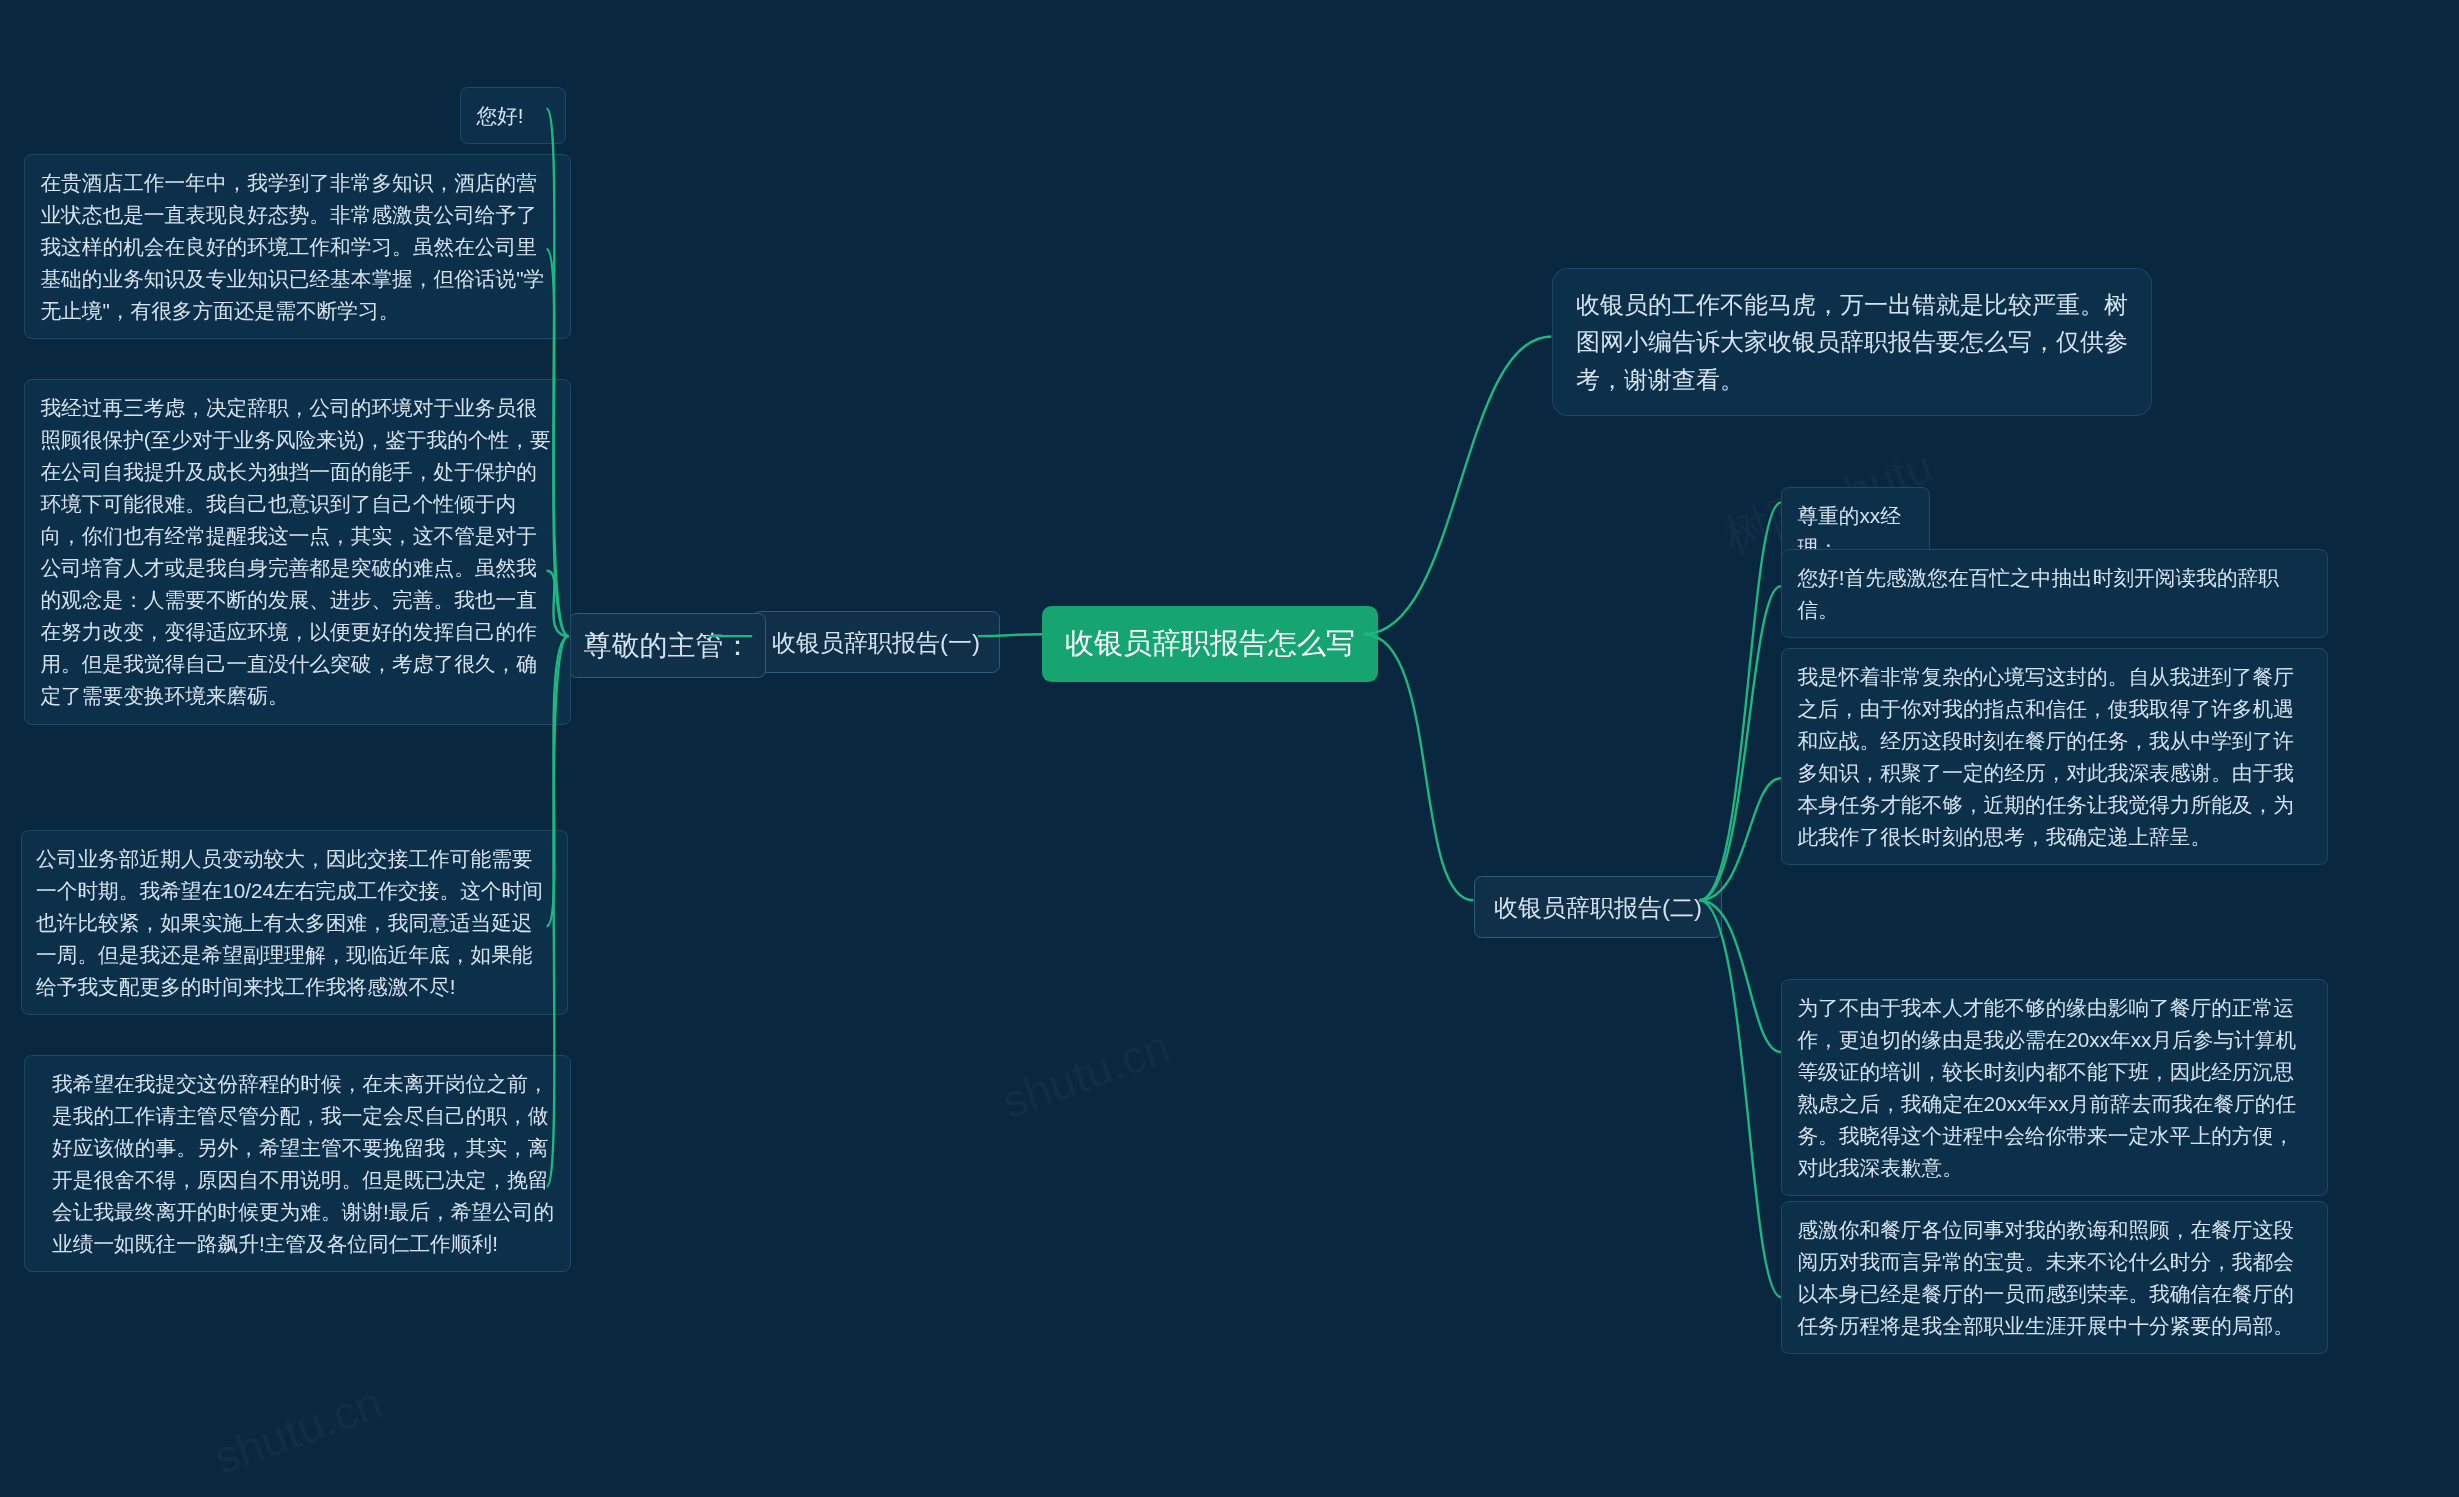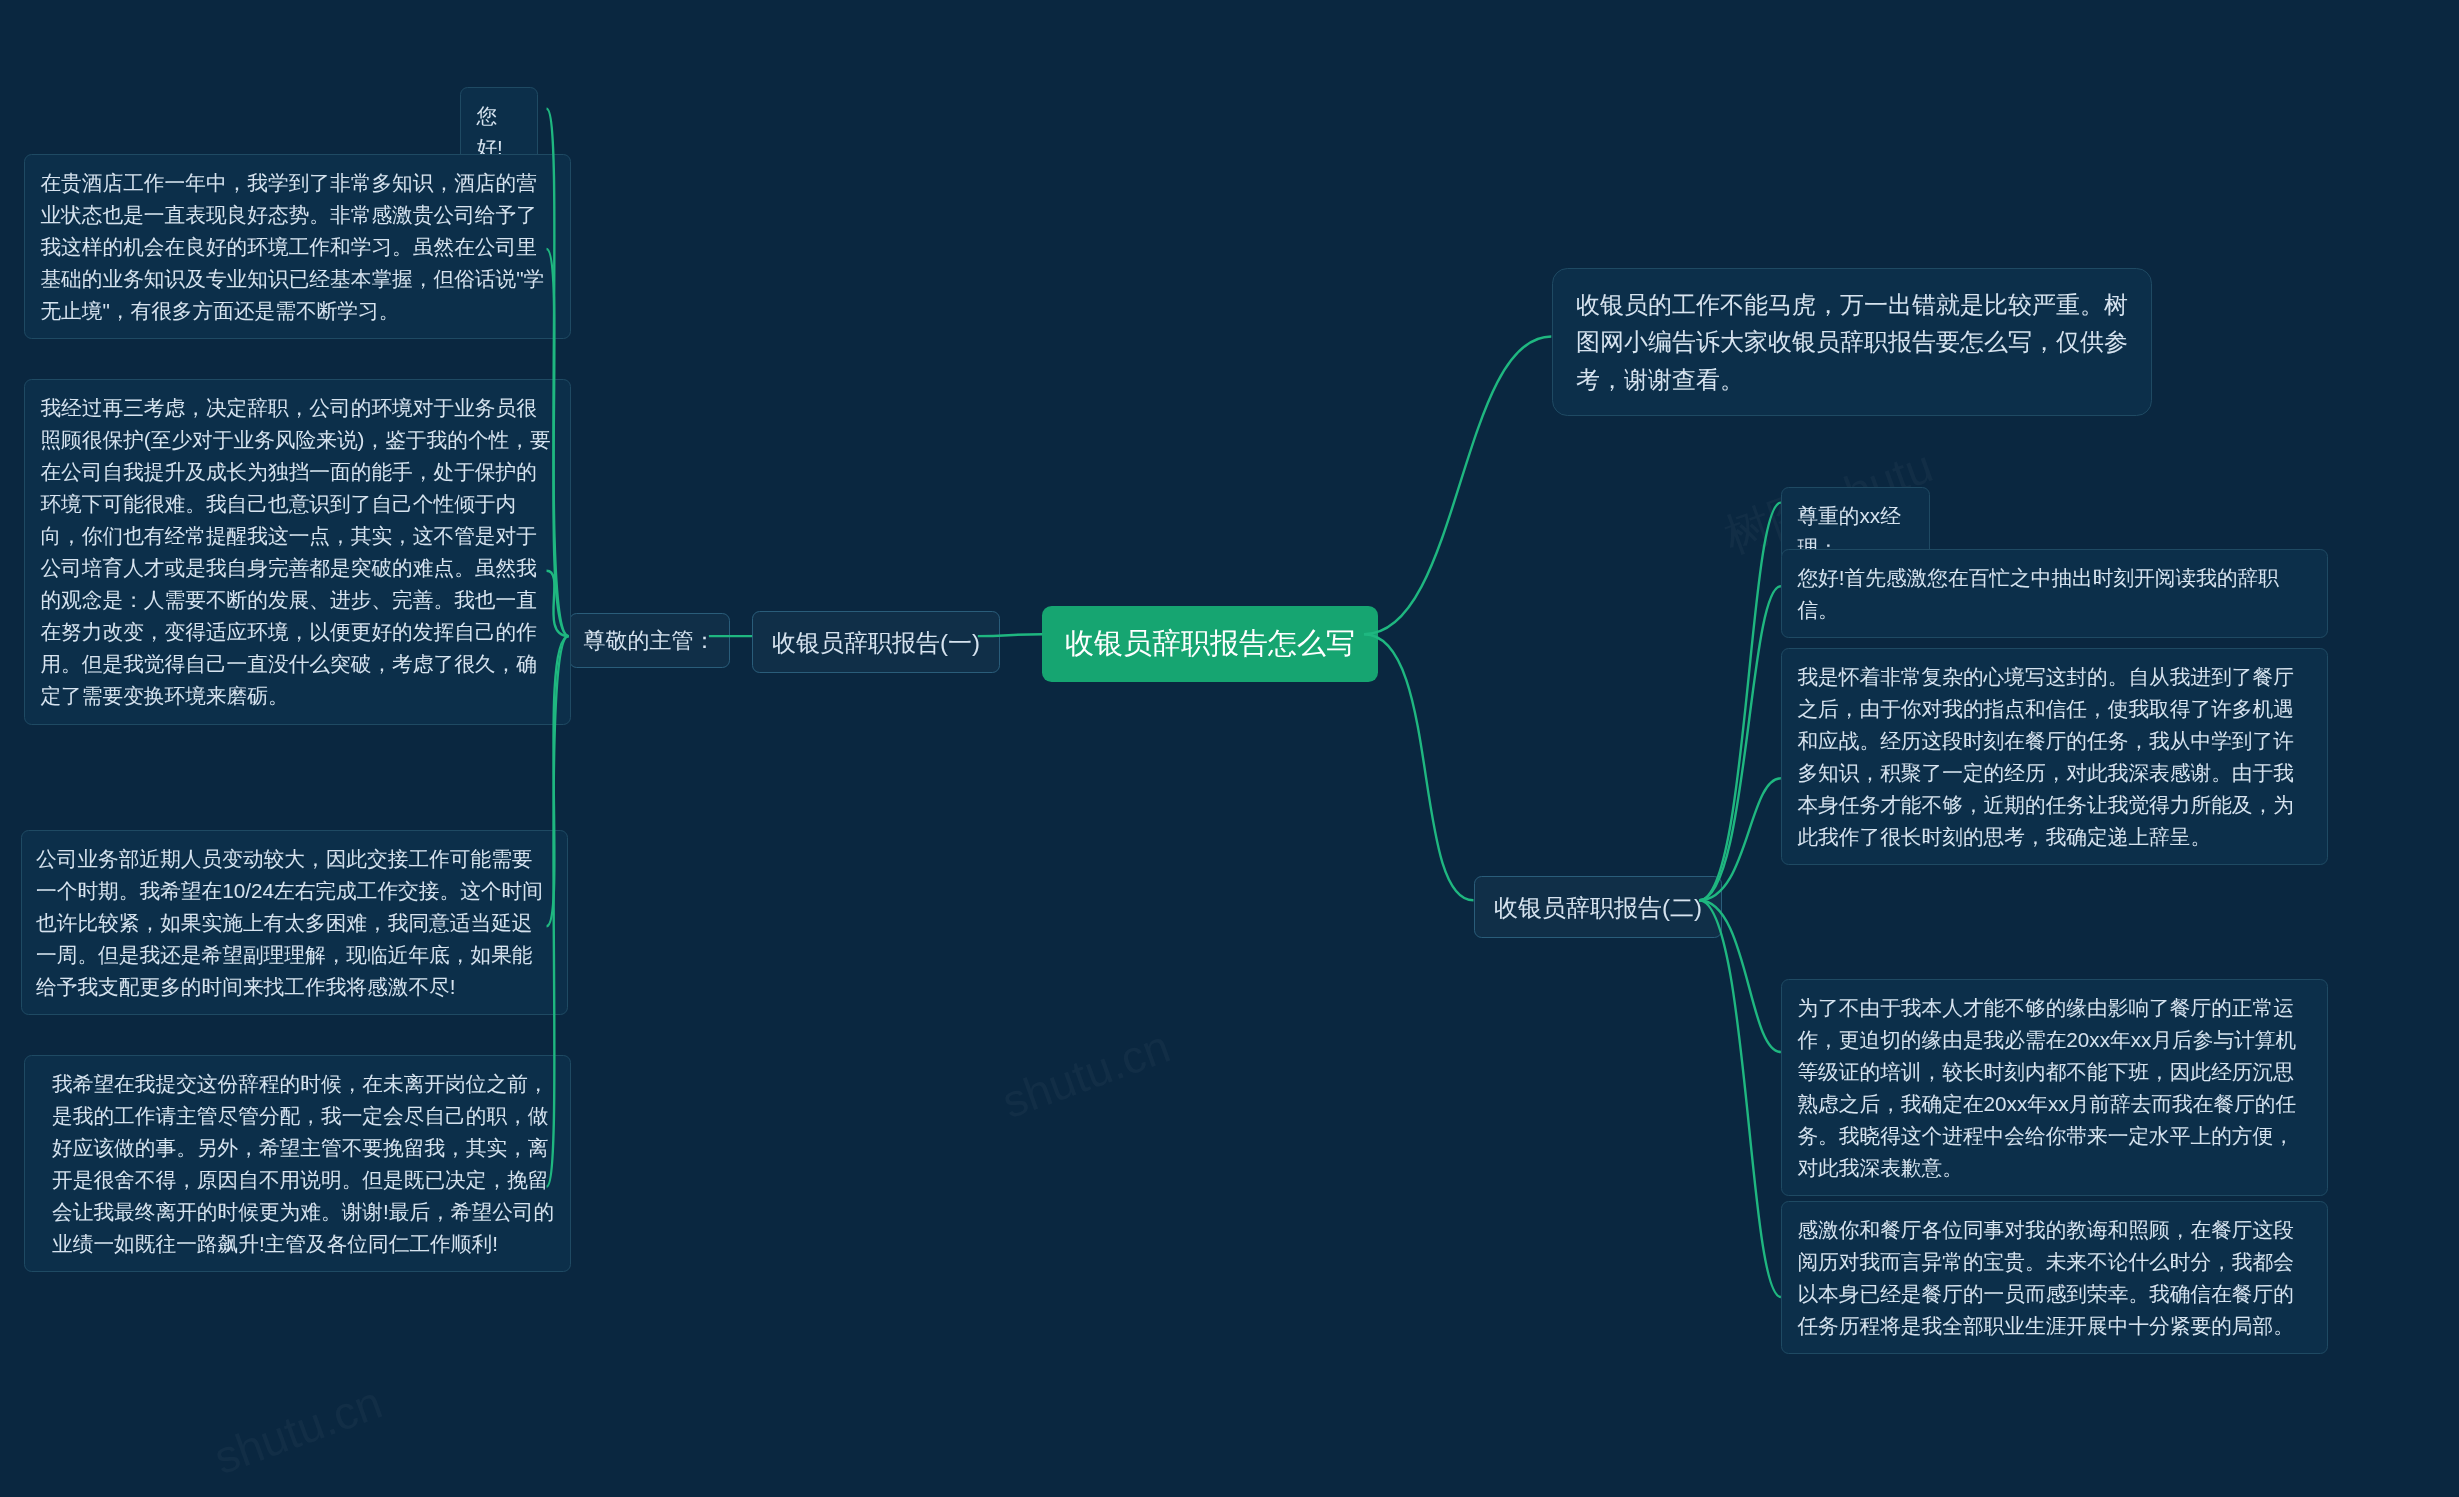--- a/index.html
+++ b/index.html
@@ -72,23 +72,23 @@
 <div class="watermark" style="top:471px; left:1720px;">树图 shutu</div>
 <div class="watermark" style="top:1047px; left:999px;">shutu.cn</div>
 <div class="watermark" style="top:1403px; left:211px;">shutu.cn</div>
 
 <div id="root" class="node root" style="top:606px; left:1042px;">收银员辞职报告怎么写</div>
 
 <div id="intro" class="node leaf wide" style="top:268px; left:1552px; width:600px; font-size:24px; padding:17.3px 23px; border-radius:15.4px;">收银员的工作不能马虎，万一出错就是比较严重。树图网小编告诉大家收银员辞职报告要怎么写，仅供参考，谢谢查看。</div>
 
 <div id="r1title" class="node sub" style="top:611px; left:752px;">收银员辞职报告(一)</div>
 
-<div id="r1sal" class="node sub" style="top:613px; left:569px; font-size:22px; padding:9.6px 13.4px;">尊敬的主管：</div>
+<div id="r1sal" class="node sub" style="top:613px; left:569px; font-size:28px; padding:9.6px 13.4px;">尊敬的主管：</div>
 
-<div id="r1p1" class="node leaf" style="top:87px; left:460px; width:78px;">您好!</div>
+<div id="r1p1" class="node leaf" style="top:87px; left:460px; width:106px;">您好!</div>
 
 <div id="r1p2" class="node leaf wide" style="top:154px; left:24px;">在贵酒店工作一年中，我学到了非常多知识，酒店的营业状态也是一直表现良好态势。非常感激贵公司给予了我这样的机会在良好的环境工作和学习。虽然在公司里基础的业务知识及专业知识已经基本掌握，但俗话说"学无止境"，有很多方面还是需不断学习。</div>
 
 <div id="r1p3" class="node leaf wide" style="top:379px; left:24px;">我经过再三考虑，决定辞职，公司的环境对于业务员很照顾很保护(至少对于业务风险来说)，鉴于我的个性，要在公司自我提升及成长为独挡一面的能手，处于保护的环境下可能很难。我自己也意识到了自己个性倾于内向，你们也有经常提醒我这一点，其实，这不管是对于公司培育人才或是我自身完善都是突破的难点。虽然我的观念是：人需要不断的发展、进步、完善。我也一直在努力改变，变得适应环境，以便更好的发挥自己的作用。但是我觉得自己一直没什么突破，考虑了很久，确定了需要变换环境来磨砺。</div>
 
 <div id="r1p4" class="node leaf wide" style="top:830px; left:21px;padding-left:14px;">公司业务部近期人员变动较大，因此交接工作可能需要一个时期。我希望在10/24左右完成工作交接。这个时间也许比较紧，如果实施上有太多困难，我同意适当延迟一周。但是我还是希望副理理解，现临近年底，如果能给予我支配更多的时间来找工作我将感激不尽!</div>
 
 <div id="r1p5" class="node leaf wide" style="top:1055px; left:24px;padding-left:27px;">我希望在我提交这份辞程的时候，在未离开岗位之前，是我的工作请主管尽管分配，我一定会尽自己的职，做好应该做的事。另外，希望主管不要挽留我，其实，离开是很舍不得，原因自不用说明。但是既已决定，挽留会让我最终离开的时候更为难。谢谢!最后，希望公司的业绩一如既往一路飙升!主管及各位同仁工作顺利!</div>
 
 <div id="r2title" class="node sub" style="top:876px; left:1474px;">收银员辞职报告(二)</div>

